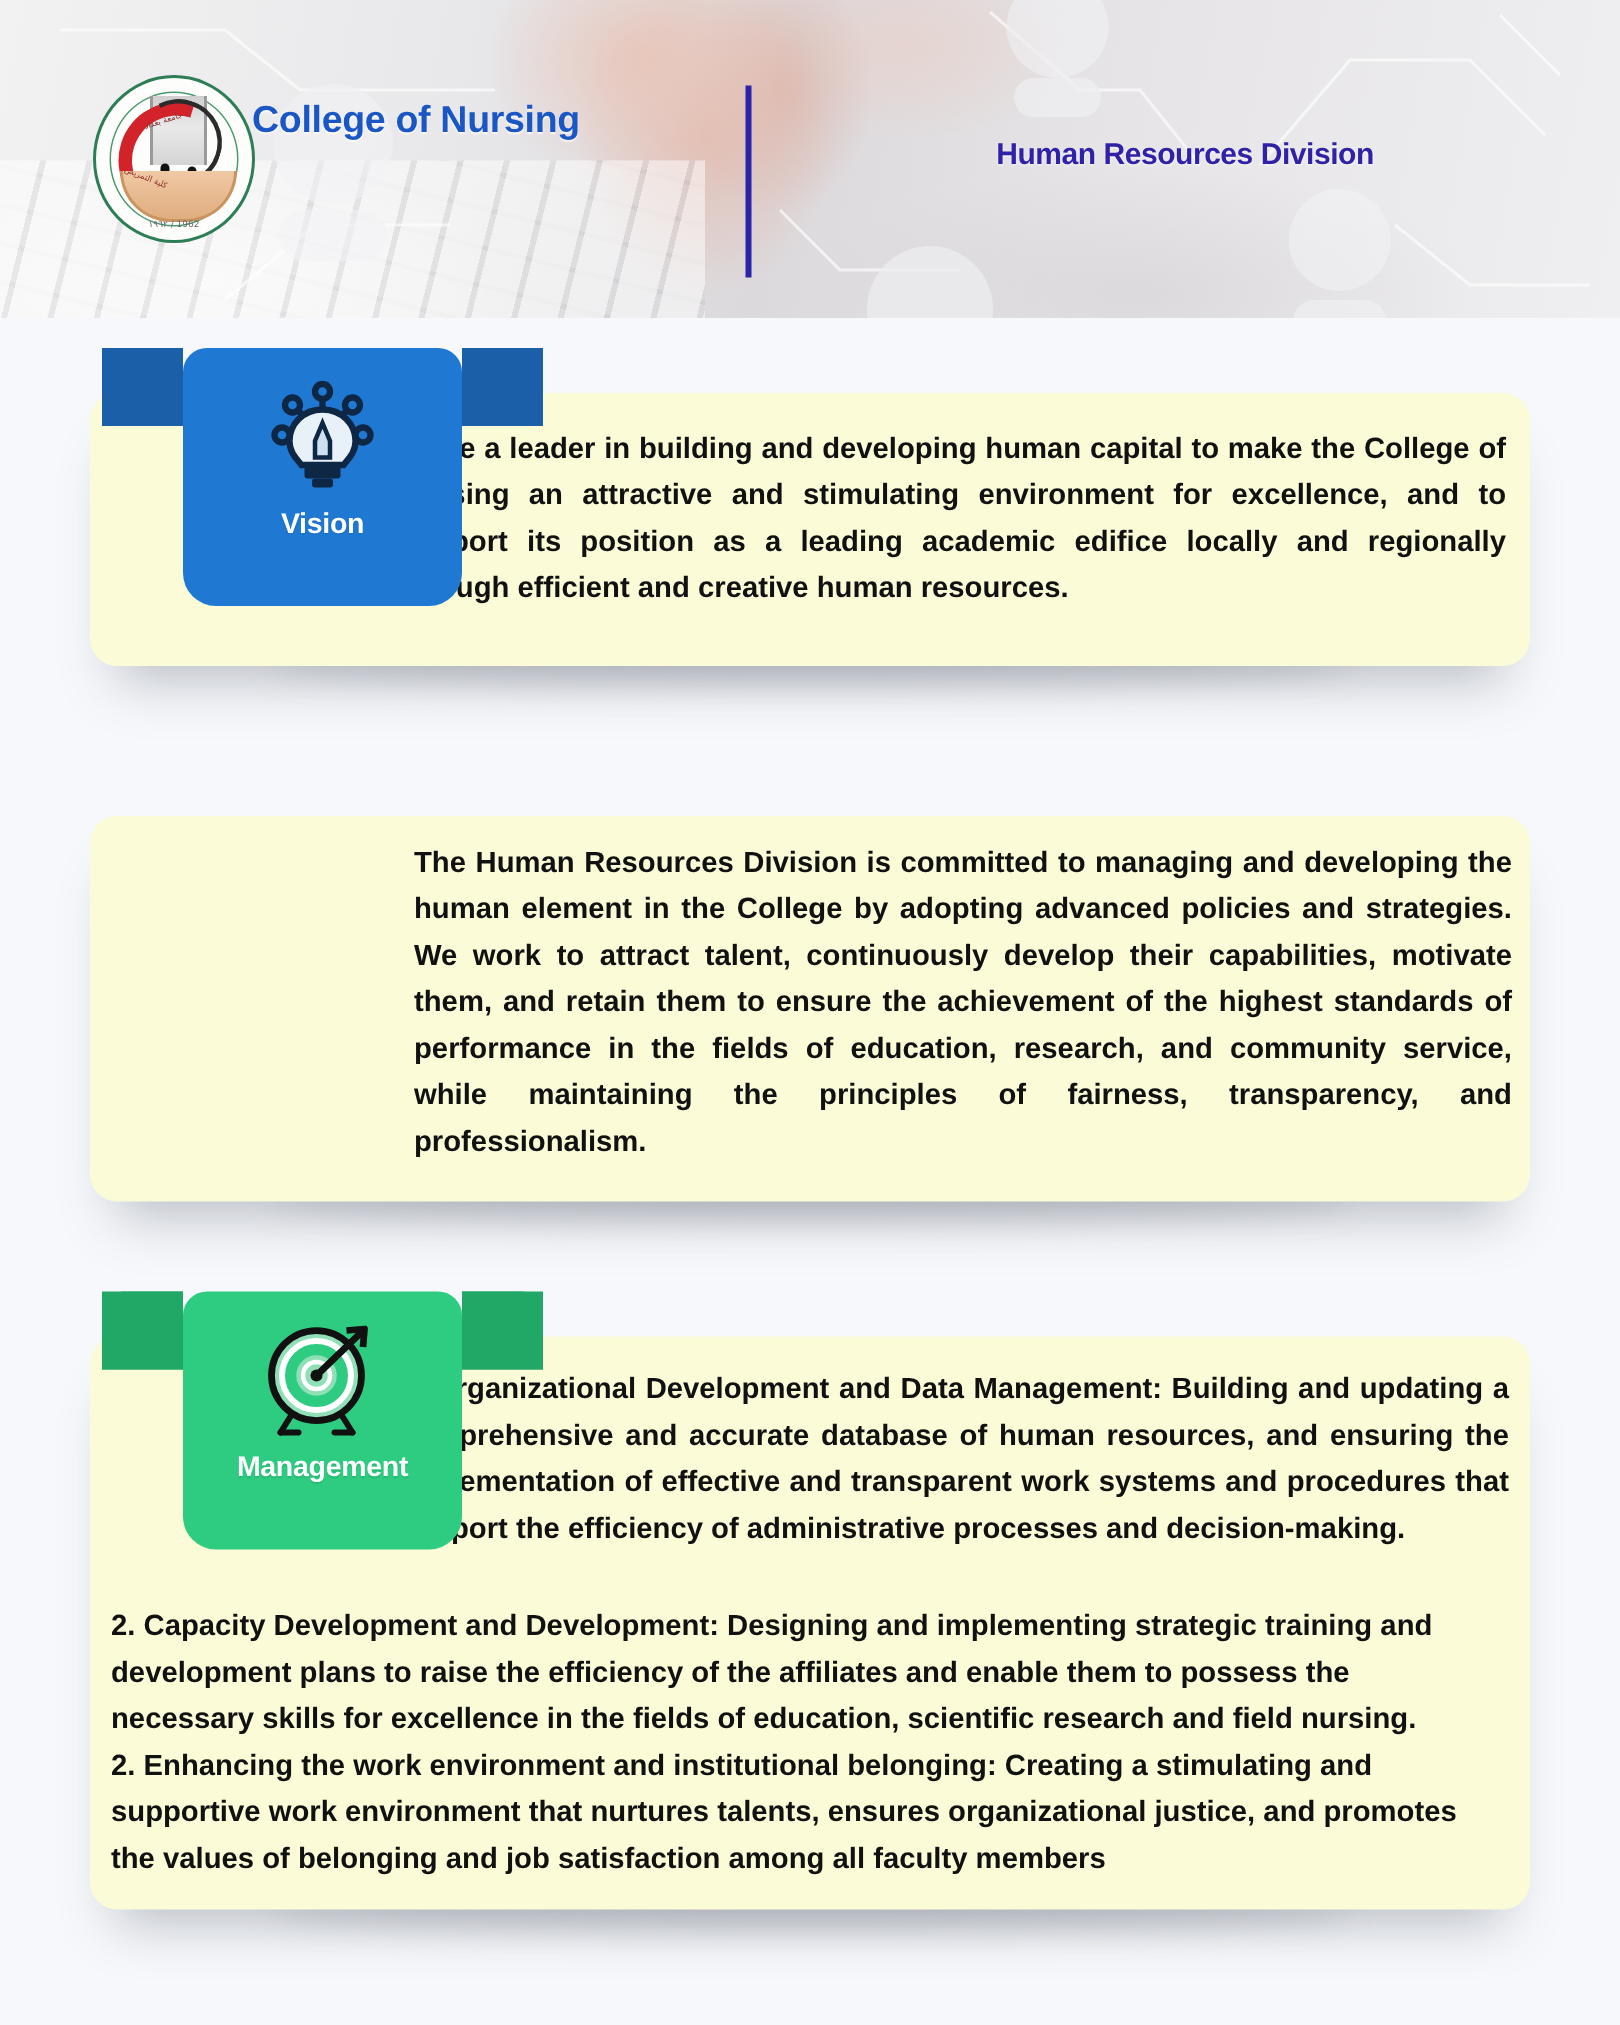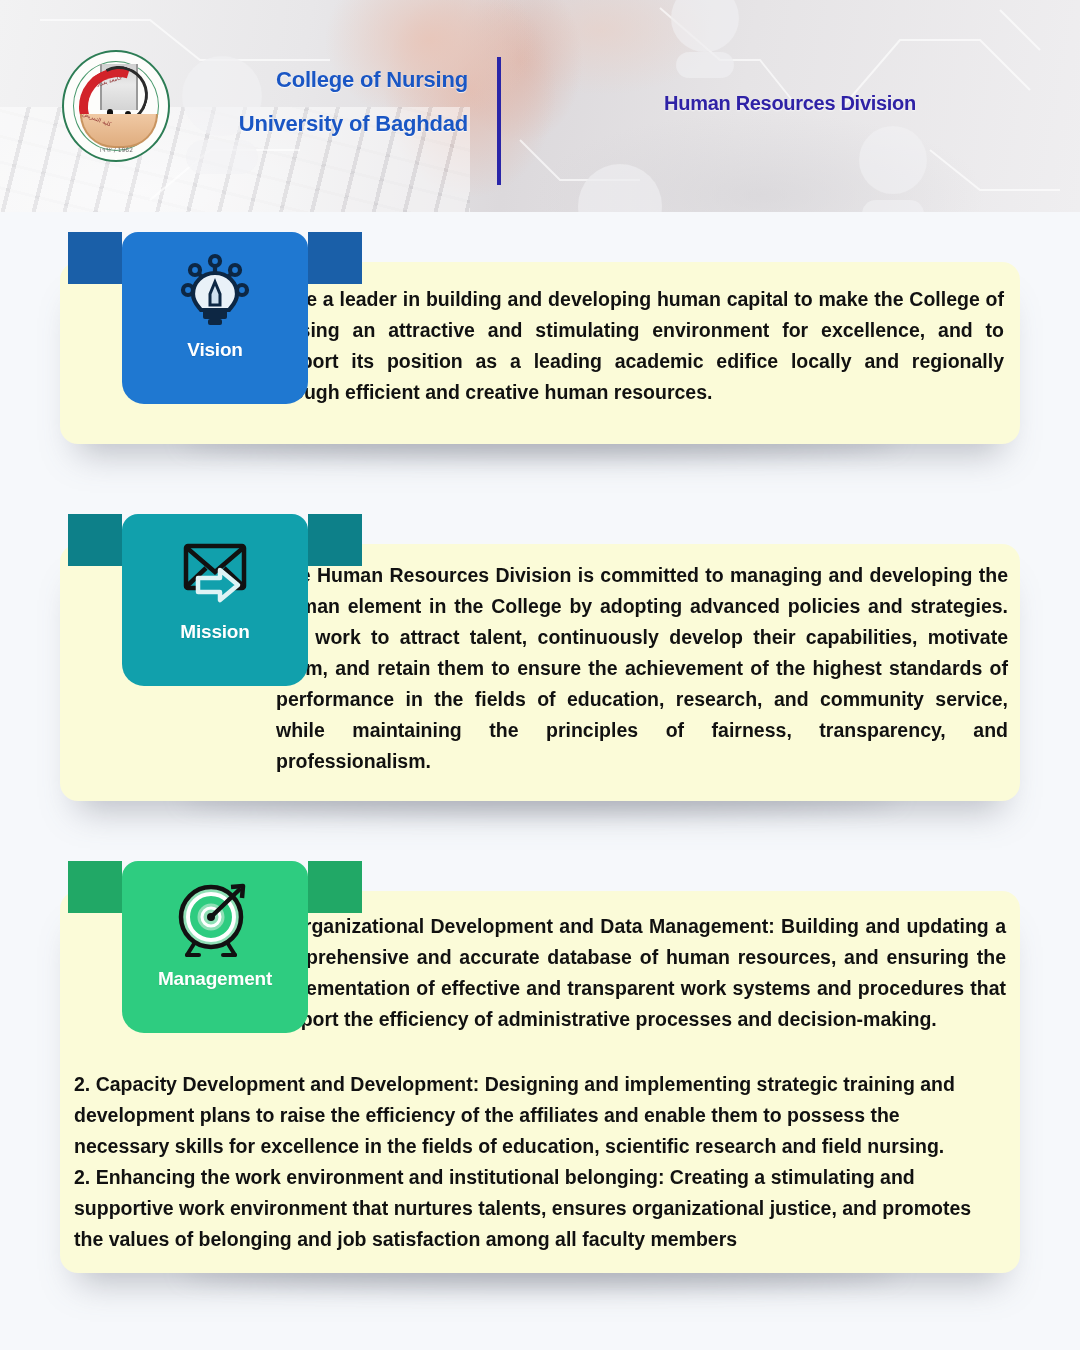--- a/index.html
+++ b/index.html
@@ -125,24 +125,24 @@
     width: 84px; height: 64px;
     font-size: 5.5px; color: #8f2f2f;
     font-family: "DejaVu Sans", sans-serif;
   }
   .logo-artext span { position: absolute; white-space: nowrap; }
 
   .hdr-left-title {
     position: absolute;
     left: 168px; top: 58px;
     width: 300px;
-    text-align: right;
+    text-align: left;
     color: #1a56c4;
     font-weight: bold;
-    font-size: 22px;
+    font-size: 25px;
     line-height: 44px;
     letter-spacing: -0.2px;
     text-shadow: 0 1px 1px rgba(255,255,255,0.75);
   }
   .hdr-divider {
     position: absolute;
     left: 497px; top: 57px;
     width: 4px; height: 128px;
     background: #2a25a8;
   }
@@ -306,21 +306,20 @@
         <div class="logo-artext">
           <span style="left:20px; top:2px; transform:rotate(-18deg);">جامعة بغداد</span>
           <span style="left:6px; top:40px; transform:rotate(22deg);">كلية التمريض</span>
         </div>
         <div class="logo-date">١٩٦٢ / 1962</div>
       </div>
     </div>
 
     <div class="hdr-left-title">
       <div>College of Nursing</div>
-      <div>University of Baghdad</div>
     </div>
 
     <div class="hdr-divider"></div>
 
     <div class="hdr-right-title">Human Resources Division</div>
   </div>
 </div>
 
 <div class="sheet">
 
@@ -356,36 +355,20 @@
       </div>
       <div class="card-body" id="vision-text">
         <p>  To be a leader in building and developing human capital to make the College of Nursing an attractive and stimulating environment for excellence, and to support its position as a leading academic edifice locally and regionally through efficient and creative human resources.</p>
       </div>
     </div>
   </div>
 
   <div class="card-wrap" id="mission-wrap">
     <div class="shadow-ellipse" style="bottom:-10px;"></div>
     <div class="card" id="mission-card">
-      <div class="ribbon">
-        <div class="ribbon-wing left" style="background:#0d8089;"></div>
-        <div class="ribbon-wing right" style="background:#0d8089;"></div>
-        <div class="ribbon-body" style="background:#11a0ac;">
-          <div class="ribbon-icon">
-            <svg width="82" height="76" viewBox="0 0 82 76">
-              <rect x="12" y="10" width="58" height="42" rx="2" fill="none" stroke="#111" stroke-width="4.5"></rect>
-              <path d="M13 12 L41 36 L69 12" fill="none" stroke="#111" stroke-width="4.5"></path>
-              <path d="M13 50 L32 32" fill="none" stroke="#111" stroke-width="4.5"></path>
-              <path d="M69 50 L50 32" fill="none" stroke="#111" stroke-width="4.5"></path>
-              <path d="M24 42 L46 42 L46 34 L64 49 L46 64 L46 56 L24 56 Z" fill="#11a0ac" stroke="#dff3f5" stroke-width="4.5" stroke-linejoin="round"></path>
-            </svg>
-          </div>
-          <div class="ribbon-label">Mission</div>
-        </div>
-      </div>
       <div class="card-body" id="mission-text">
         <p>The Human Resources Division is committed to managing and developing the human element in the College by adopting advanced policies and strategies. We work to attract talent, continuously develop their capabilities, motivate them, and retain them to ensure the achievement of the highest standards of performance in the fields of education, research, and community service, while maintaining the principles of fairness, transparency, and professionalism.</p>
       </div>
     </div>
   </div>
 
   <div class="card-wrap" id="obj-wrap">
     <div class="shadow-ellipse" style="bottom:-12px;"></div>
     <div class="card" id="obj-card">
       <div class="ribbon">

